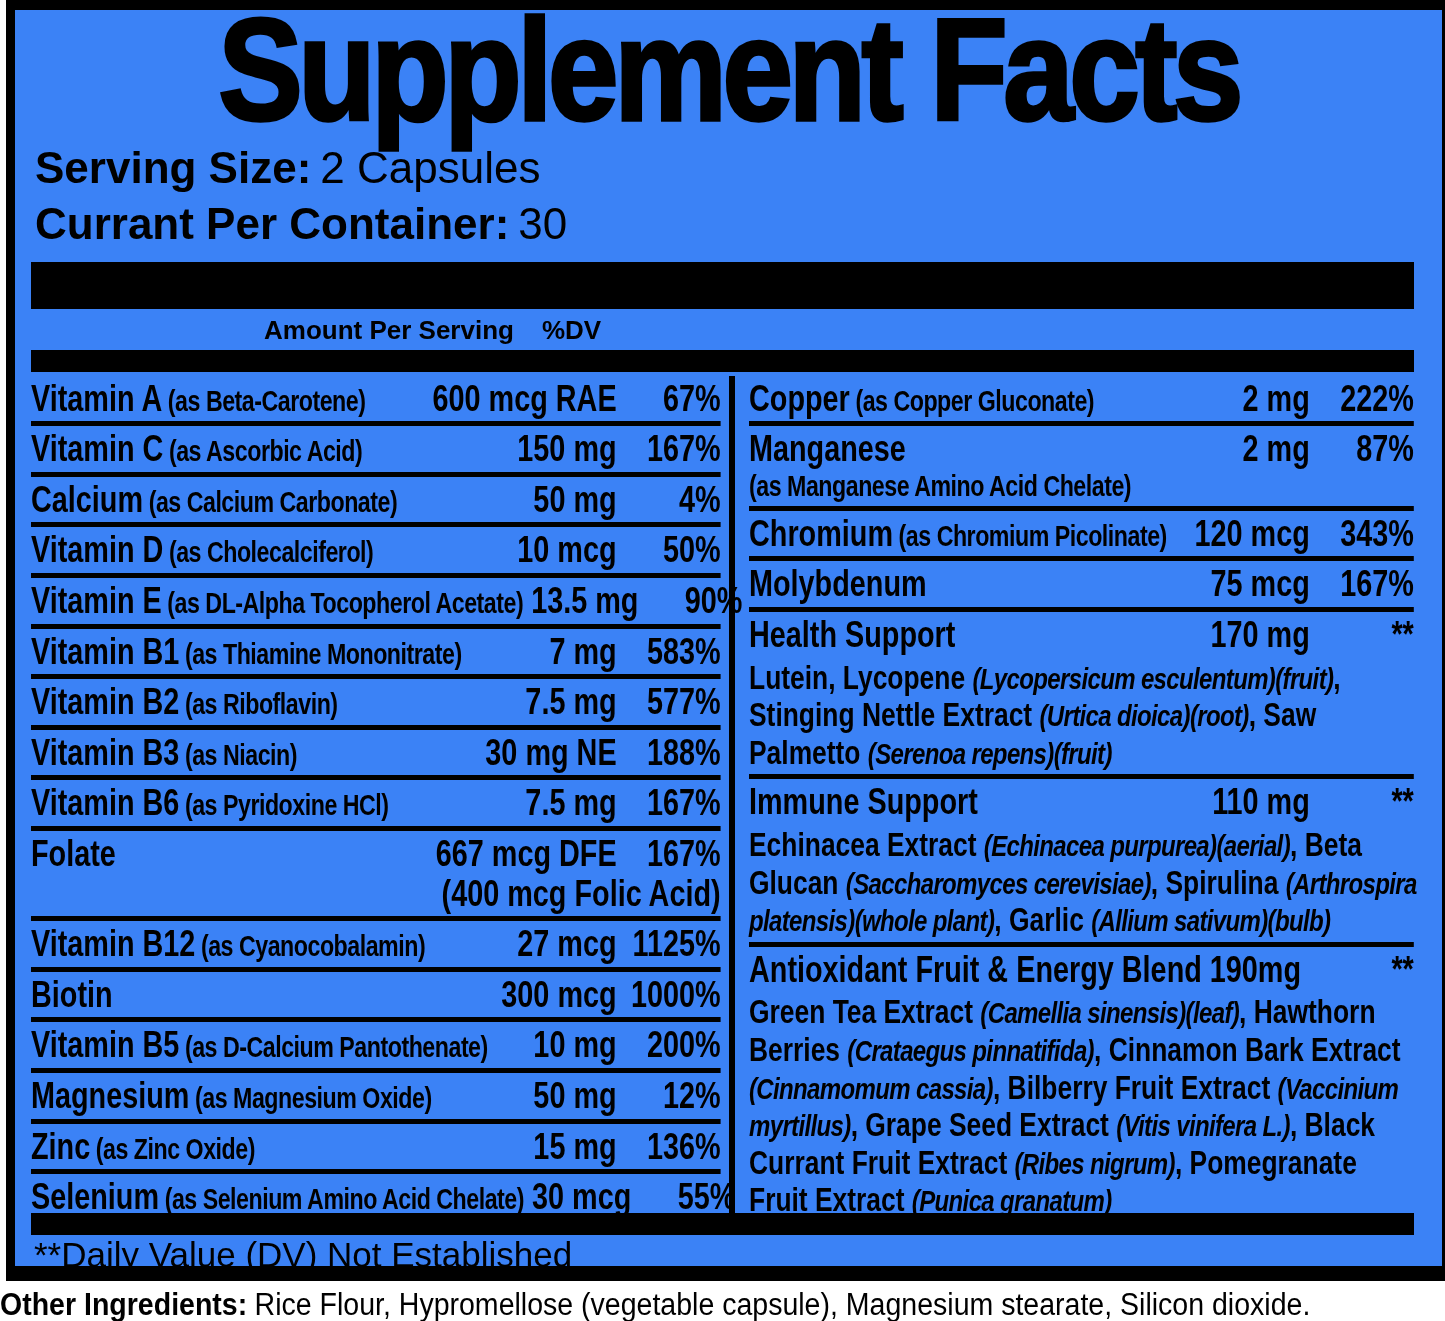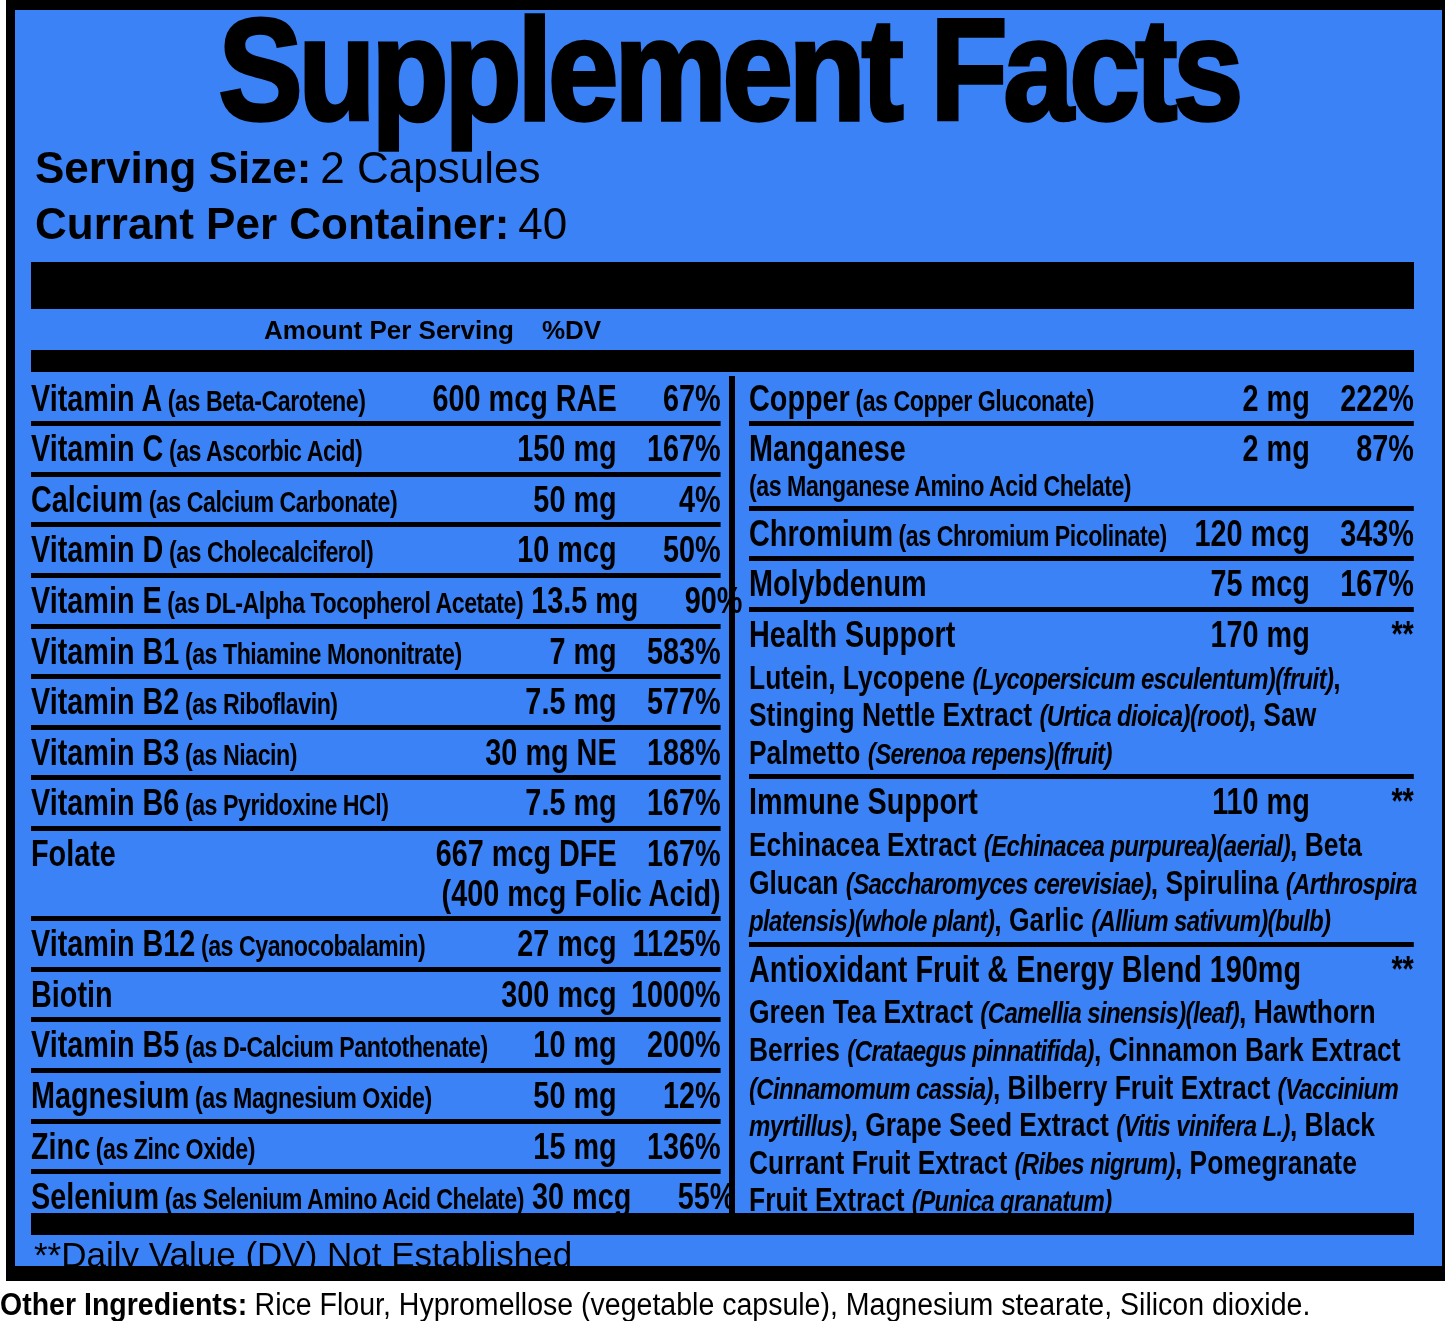--- a/index.html
+++ b/index.html
@@ -69,21 +69,21 @@
 
   <div class="title-wrap">
     <div class="title">Supplement Facts</div>
   </div>
 
   <div class="serving">
     <div class="sline">
       <span class="slabel">Serving Size:</span><span class="sval">2 Capsules</span>
     </div>
     <div class="sline">
-      <span class="slabel">Currant Per Container:</span><span class="sval">40</span>
+      <span class="slabel">Currant Per Container:</span><span class="sval">30</span>
     </div>
   </div>
 
   <div class="bar thick"></div>
 
   <div class="colhead">
     <span>Amount Per Serving</span><span class="dvh">%DV</span>
   </div>
 
   <div class="bar thin"></div>

